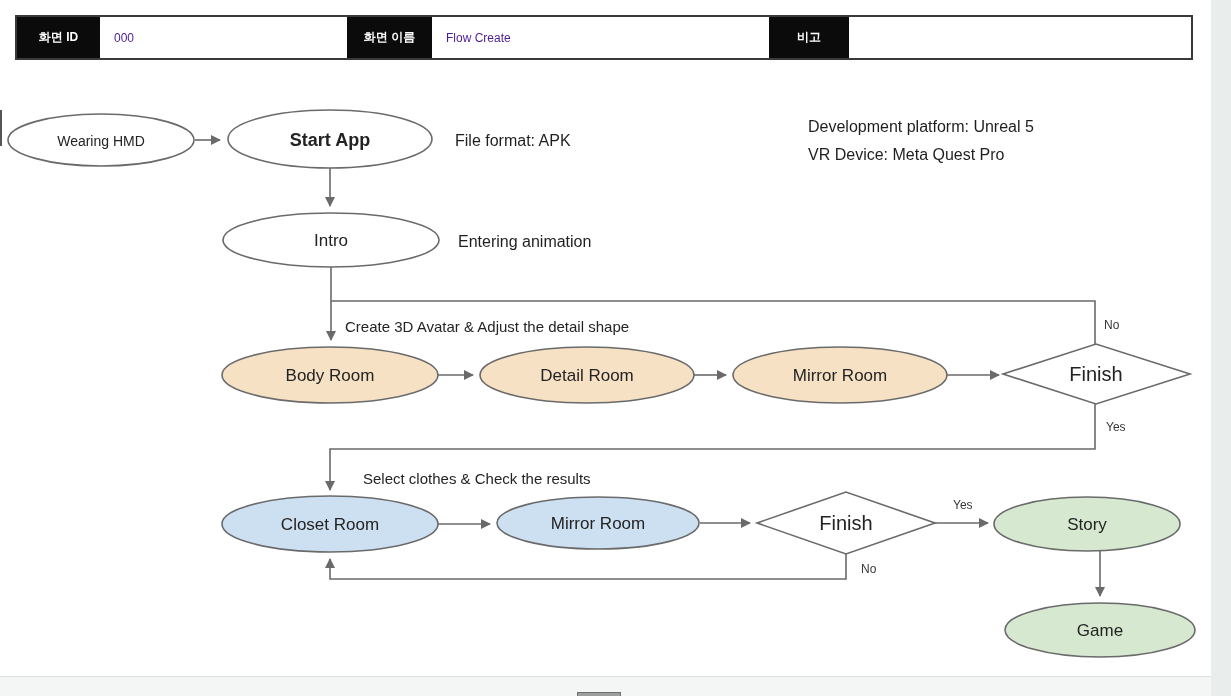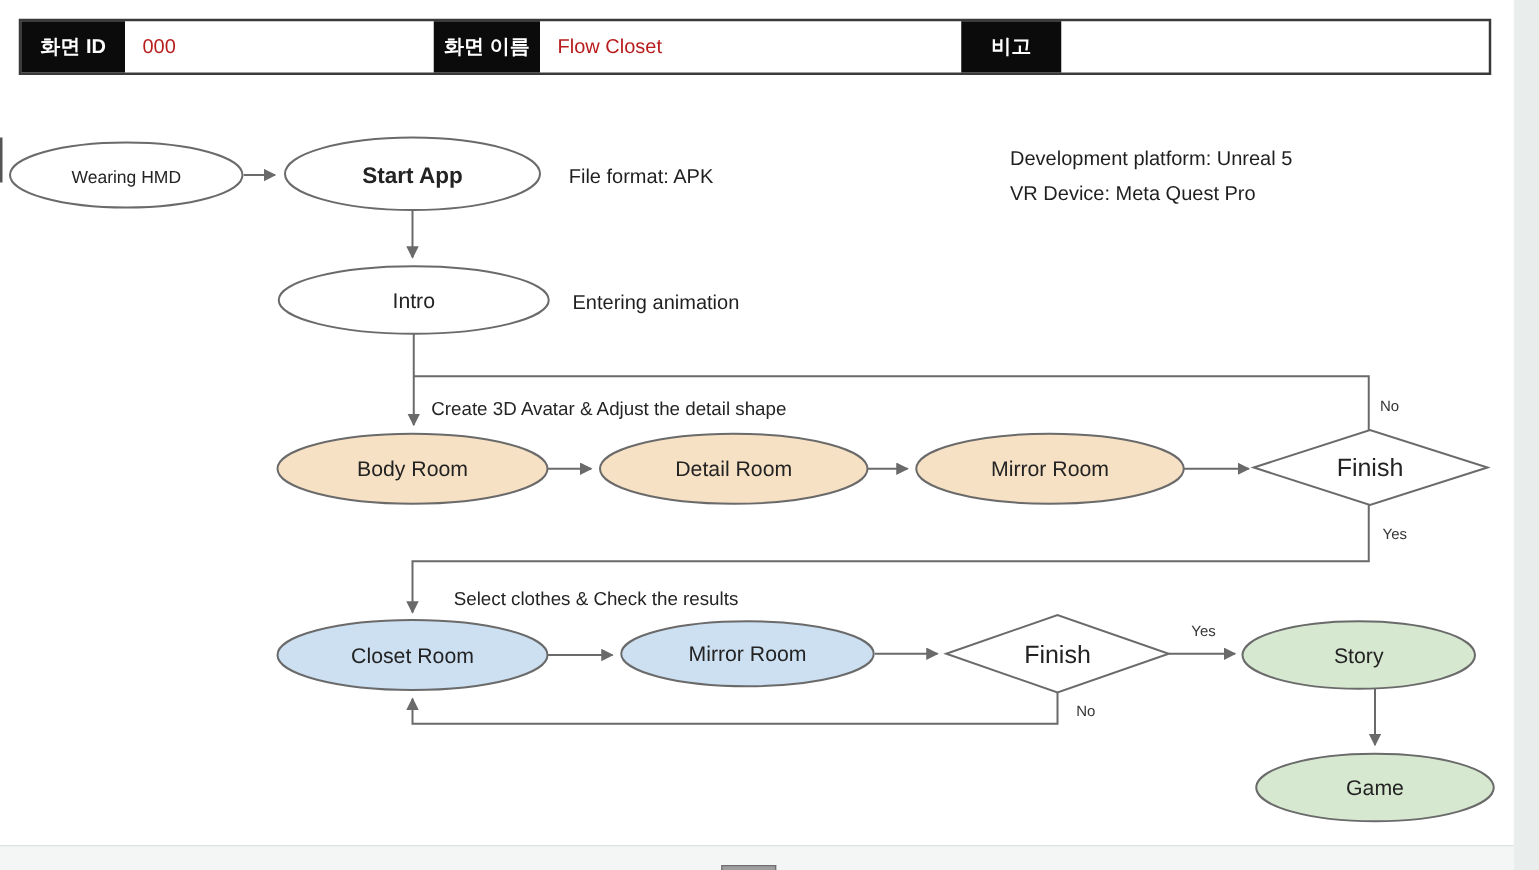--- a/index.html
+++ b/index.html
@@ -17,27 +17,27 @@
   .header {
     position: absolute; left: 15px; top: 15px;
     width: 1178px; height: 45px;
     border: 2px solid #3a3a3a;
     box-sizing: border-box;
     display: flex; background: #ffffff;
   }
   .hcell {
     display: flex; align-items: center;
     box-sizing: border-box; height: 100%;
-    font-size: 16px; white-space: nowrap; overflow: hidden;
+    font-size: 12px; white-space: nowrap; overflow: hidden;
   }
   .hcell.black {
     background: #0b0b0b; color: #ffffff;
     font-weight: bold; justify-content: center;
   }
-  .hcell.white { color: #b91c1c; padding-left: 14px; }
+  .hcell.white { color: #4c1d95; padding-left: 14px; }
   .w-id-label { width: 83px; }
   .w-id-value { width: 247px; }
   .w-name-label { width: 85px; }
   .w-name-value { width: 337px; }
   .w-remarks-label { width: 80px; }
   .w-remarks-value { flex: 1; }
 
   
   svg.flow { position: absolute; left: 0; top: 0; }
   .node-label { font-size: 17px; fill: #232323; }
@@ -73,21 +73,21 @@
 </style>
 </head>
 <body>
 
 <div class="page">
 
   <div class="header">
     <div class="hcell black w-id-label">화면 ID</div>
     <div class="hcell white w-id-value">000</div>
     <div class="hcell black w-name-label">화면 이름</div>
-    <div class="hcell white w-name-value">Flow Closet</div>
+    <div class="hcell white w-name-value">Flow Create</div>
     <div class="hcell black w-remarks-label">비고</div>
     <div class="hcell white w-remarks-value"></div>
   </div>
 
   <svg class="flow" width="1231" height="696" viewBox="0 0 1231 696">
     <defs>
       <marker id="arrow" markerUnits="userSpaceOnUse" markerWidth="11" markerHeight="11" refX="9" refY="5" orient="auto">
         <path d="M0,0 L10,5 L0,10 Z" fill="#6a6a6a"></path>
       </marker>
     </defs>

